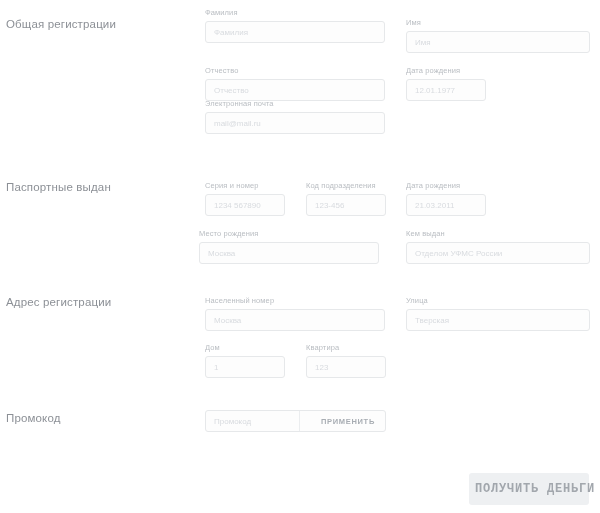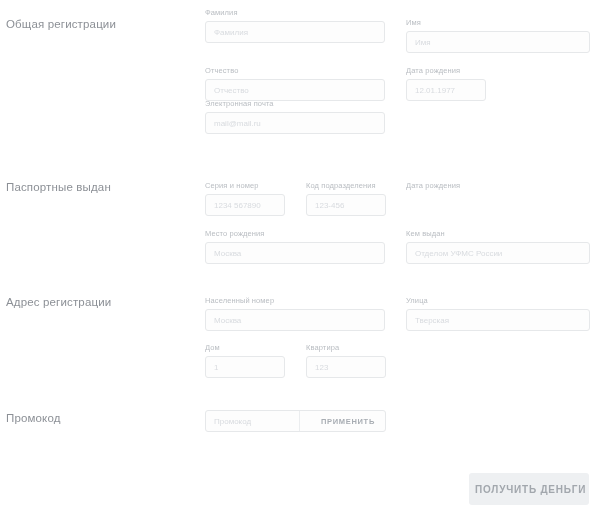--- a/index.html
+++ b/index.html
@@ -119,22 +119,22 @@
   .submit-button {
     position: absolute;
     left: 469px;
     top: 473px;
     width: 120px;
     height: 32px;
     box-sizing: border-box;
     border: none;
     border-radius: 3px;
     background: #eef0f2;
-    font-family: Liberation Sans, sans-serif;
-    font-size: 10px;
+    font-family: Liberation Mono, monospace;
+    font-size: 12px;
     font-weight: 700;
     letter-spacing: 0.8px;
     color: #a2a7ad;
     cursor: pointer;
     white-space: nowrap;
   }
 </style>
 </head>
 <body>
 
@@ -178,23 +178,24 @@
     <input class="field-input" type="text" placeholder="1234 567890" style="">
   </div>
 
   <div class="field" style="left:306px; top:181px; width:80px;">
     <div class="field-label">Код подразделения</div>
     <input class="field-input" type="text" placeholder="123-456" style="">
   </div>
 
   <div class="field" style="left:406px; top:181px; width:80px;">
     <div class="field-label">Дата рождения</div>
-  </div>
-
-  <div class="field" style="left:205px; top:229px; width:180px;">
+    <input class="field-input" type="text" placeholder="21.03.2011" style="">
+  </div>
+
+  <div class="field" style="left:199px; top:229px; width:180px;">
     <div class="field-label">Место рождения</div>
     <input class="field-input" type="text" placeholder="Москва" style="">
   </div>
 
   <div class="field" style="left:406px; top:229px; width:184px;">
     <div class="field-label">Кем выдан</div>
     <input class="field-input" type="text" placeholder="Отделом УФМС России" style="">
   </div>
 
   <div class="section" style="top:296px;">

